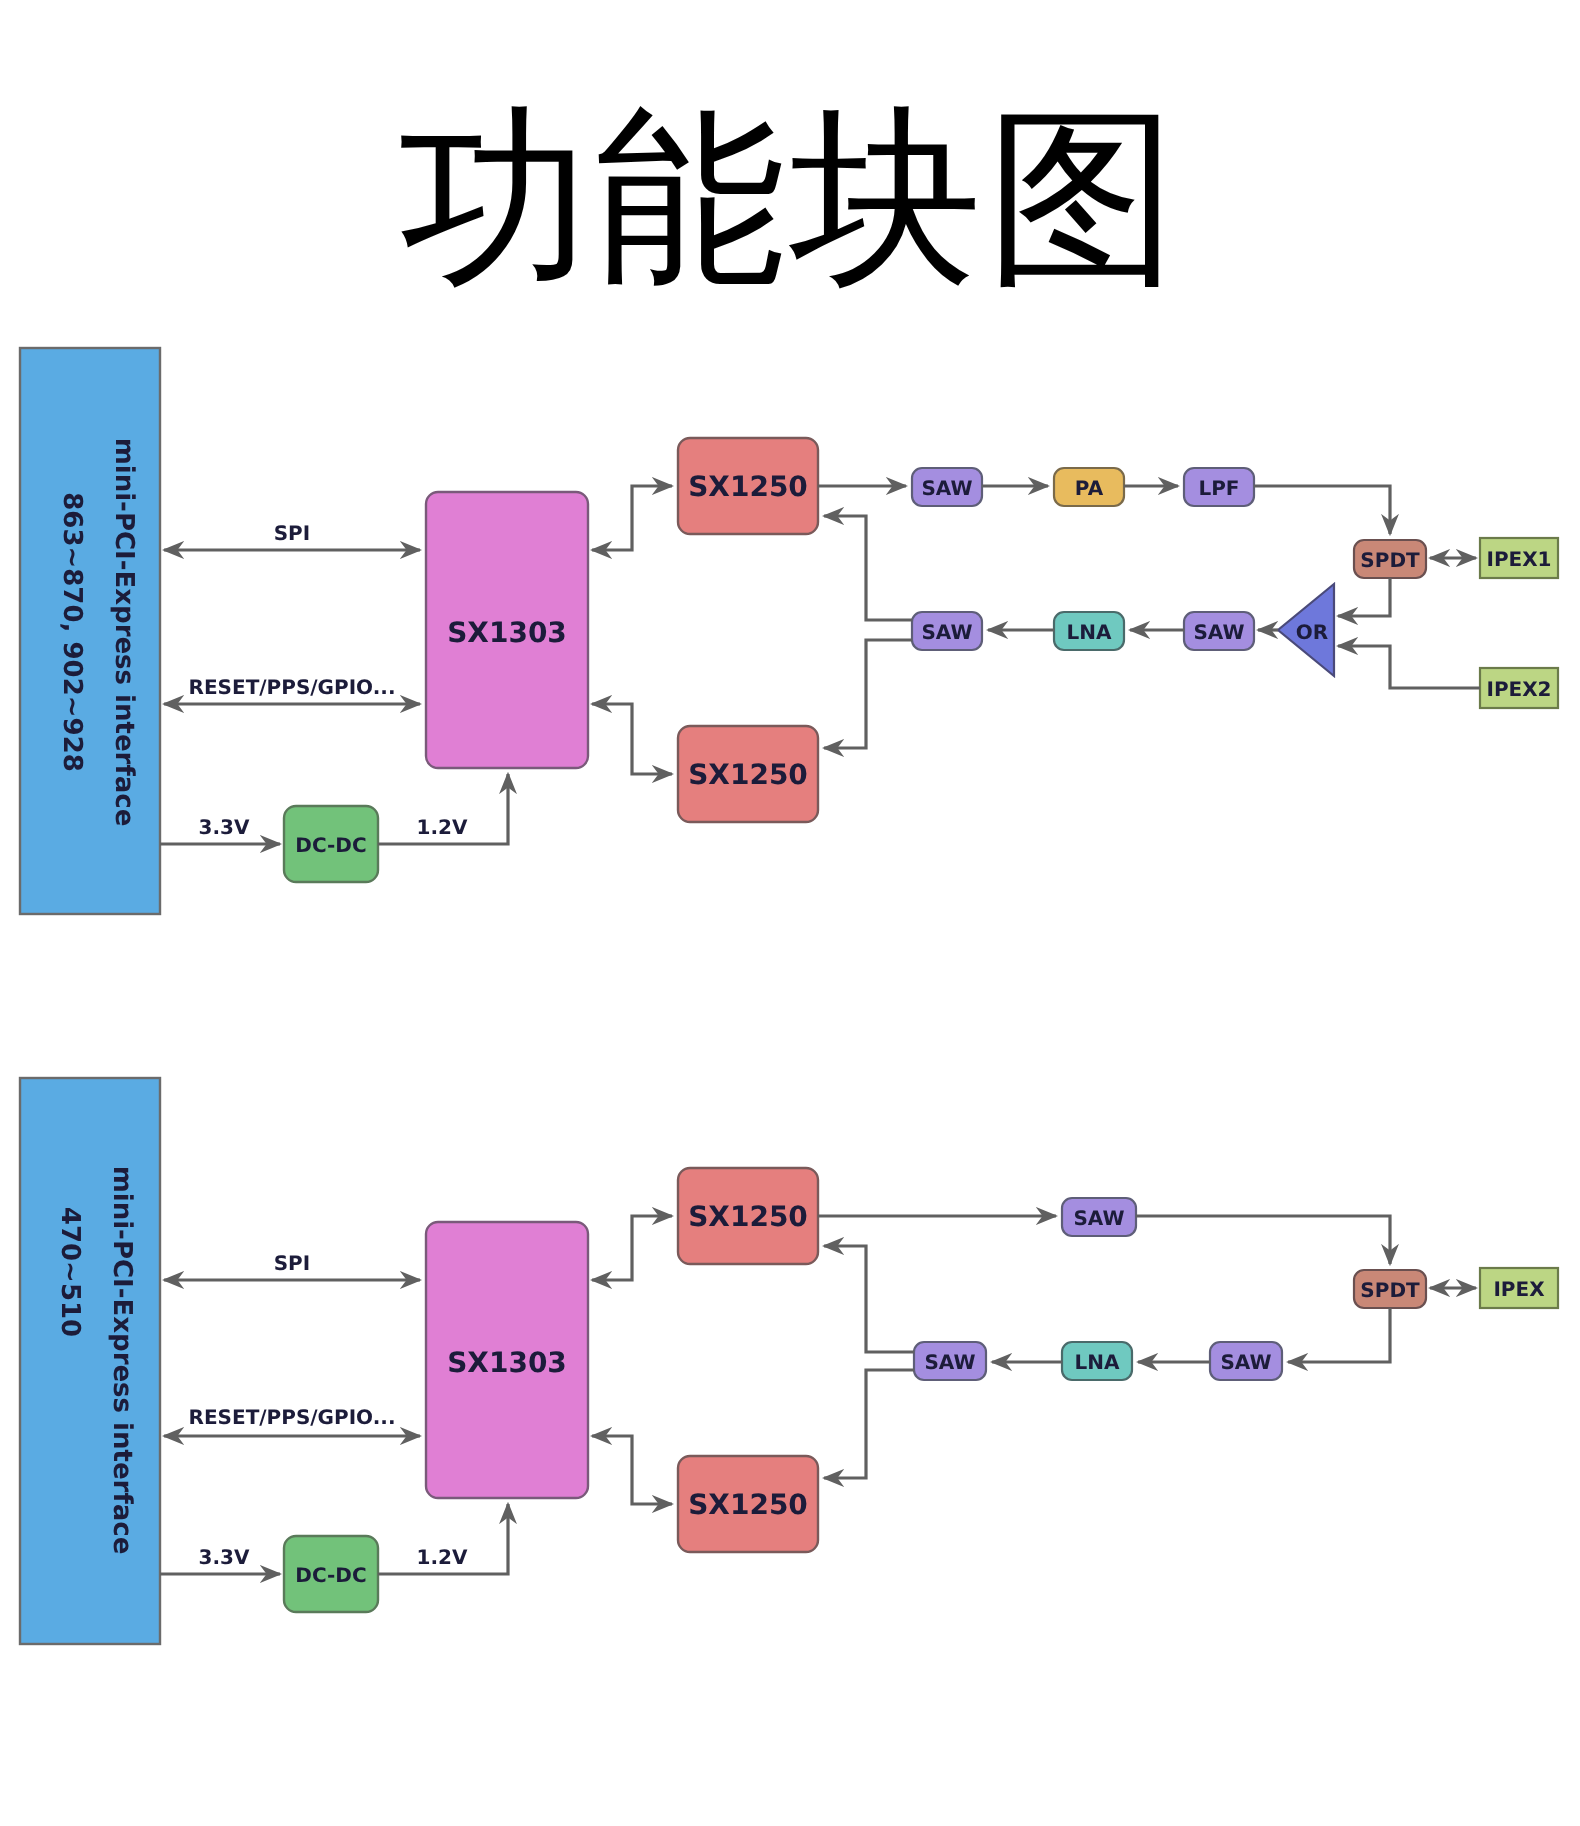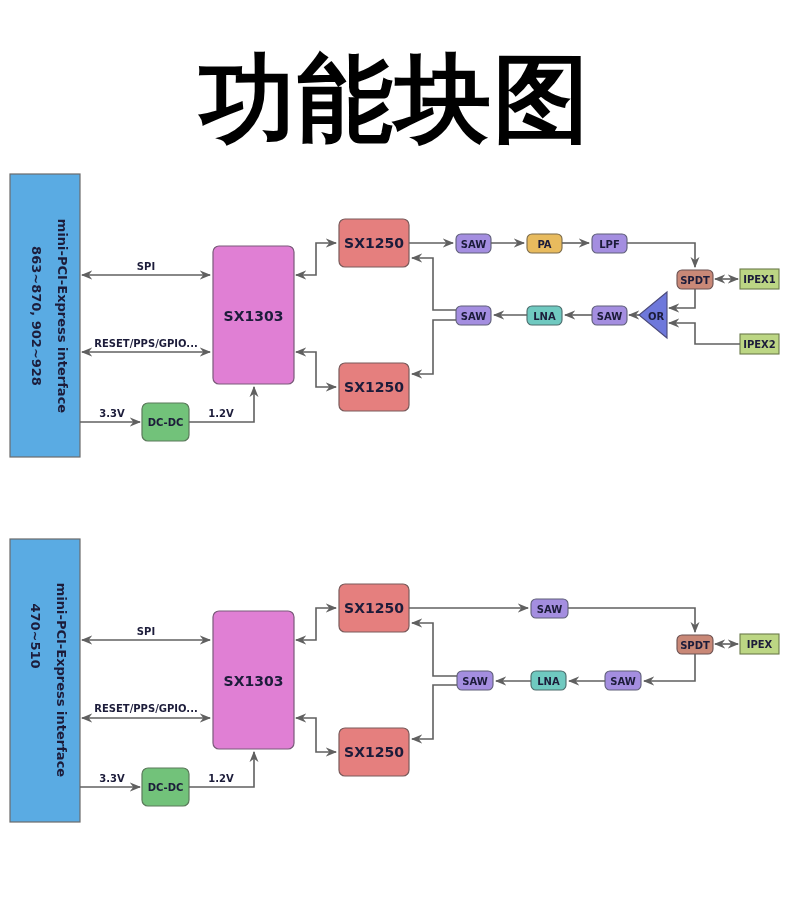--- a/index.html
+++ b/index.html
@@ -1,17 +1,17 @@
 <!DOCTYPE html>
 <html><head>
 <meta charset="utf-8">
 <style>
   html, body { margin: 0; padding: 0; background: #ffffff; }
   body { width: 790px; height: 913px; position: relative; overflow: hidden; font-family: "DejaVu Sans", sans-serif; }
-  .title { position: absolute; left: 0; top: 44px; width: 790px; text-align: center; font-size: 96px; font-weight: 700; color: #000; letter-spacing: 2px; font-family: "DejaVu Sans", sans-serif; line-height: 110px; }
+  .title { position: absolute; left: 0; top: 44px; width: 790px; text-align: center; font-size: 96px; font-weight: 400; color: #000; letter-spacing: 2px; font-family: "DejaVu Sans", sans-serif; line-height: 110px; }
   svg { position: absolute; left: 0; top: 0; }
   .lbl { font-family: "DejaVu Sans", sans-serif; font-weight: bold; fill: #1c1c3a; }
   .wire { stroke: #606060; stroke-width: 1.6; fill: none; }
 </style>
 </head>
 <body>
 
 <div class="title">功能块图</div>
 
 <svg width="790" height="913" viewBox="0 0 790 913">

